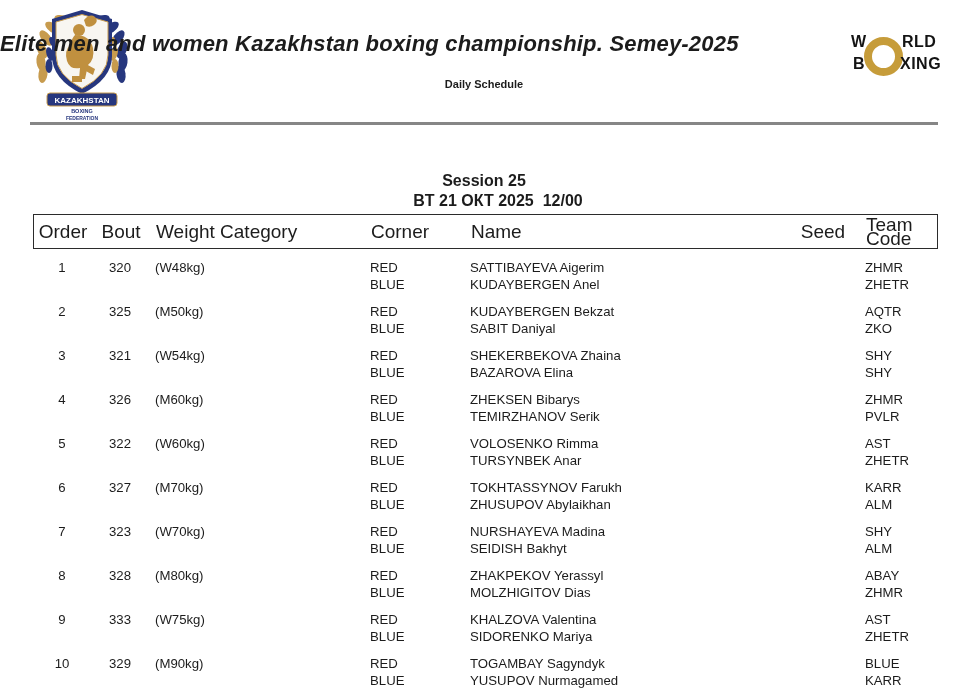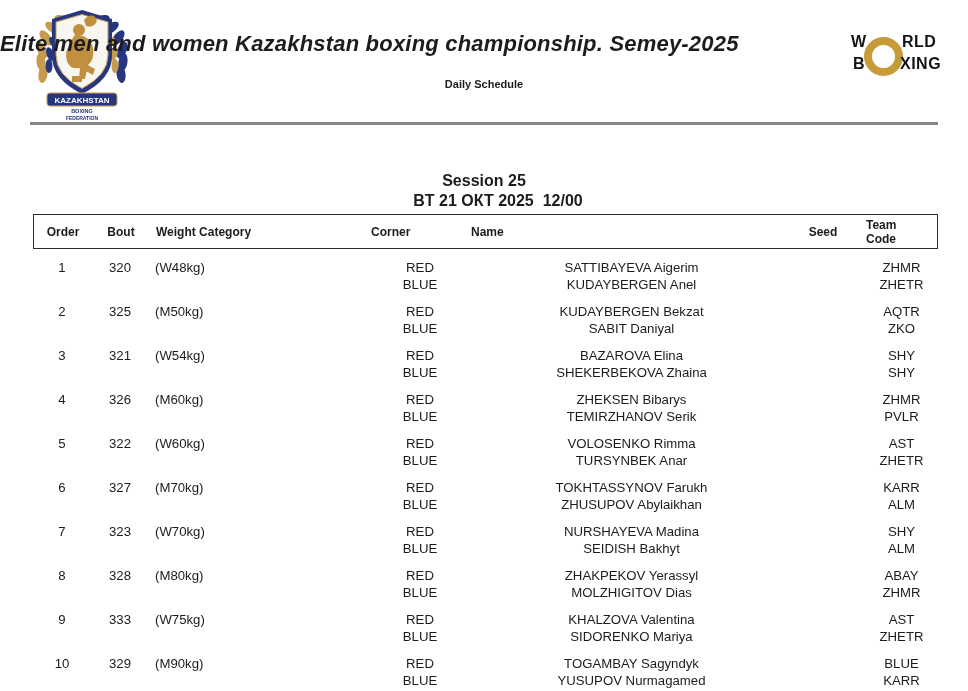--- a/index.html
+++ b/index.html
@@ -43,29 +43,29 @@
   .session-datetime { white-space:pre;padding-left:28px; }
 
   
   .sched-table { position:absolute; left:33px; top:214px; width:905px; }
   .thead, .trow {
     display:grid;
     grid-template-columns:58px 58px 221px 100px 323px 58px 87px;
   }
   .thead {
     box-sizing:border-box; border:1.6px solid #2b2b2b; height:35px;
-    align-items:center; font-weight:bold; font-size:12px;
+    align-items:center; font-weight:normal; font-size:19px;
   }
   .cell { overflow:hidden; }
   .c-order, .c-bout, .c-seed { text-align:center; }
   .c-weight { padding-left:6px; }
   .c-team { padding-left:14px; }
   .h-team-inner { width:46px; line-height:14px; }
   .trow { margin-top:11px; font-size:13.2px; }
-  .trow .line { line-height:16.5px; height:16.5px;text-align:center; }
+  .trow .line { line-height:16.5px; height:16.5px; }
   .tbody { padding-top:0; }
 </style>
 </head>
 <body>
 
 <div class="page">
 
   <div class="kbf-logo">
     <svg viewBox="0 0 108 118" width="108" height="118">
 
@@ -186,22 +186,22 @@
         </div>
         <div class="trow">
           <div class="cell c-order">3</div>
           <div class="cell c-bout">321</div>
           <div class="cell c-weight">(W54kg)</div>
           <div class="cell c-corner">
             <div class="line">RED</div>
             <div class="line">BLUE</div>
           </div>
           <div class="cell c-name">
+            <div class="line">SHEKERBEKOVA Zhaina</div>
             <div class="line">BAZAROVA Elina</div>
-            <div class="line">SHEKERBEKOVA Zhaina</div>
           </div>
           <div class="cell c-seed"></div>
           <div class="cell c-team">
             <div class="line">SHY</div>
             <div class="line">SHY</div>
           </div>
         </div>
         <div class="trow">
           <div class="cell c-order">4</div>
           <div class="cell c-bout">326</div>

